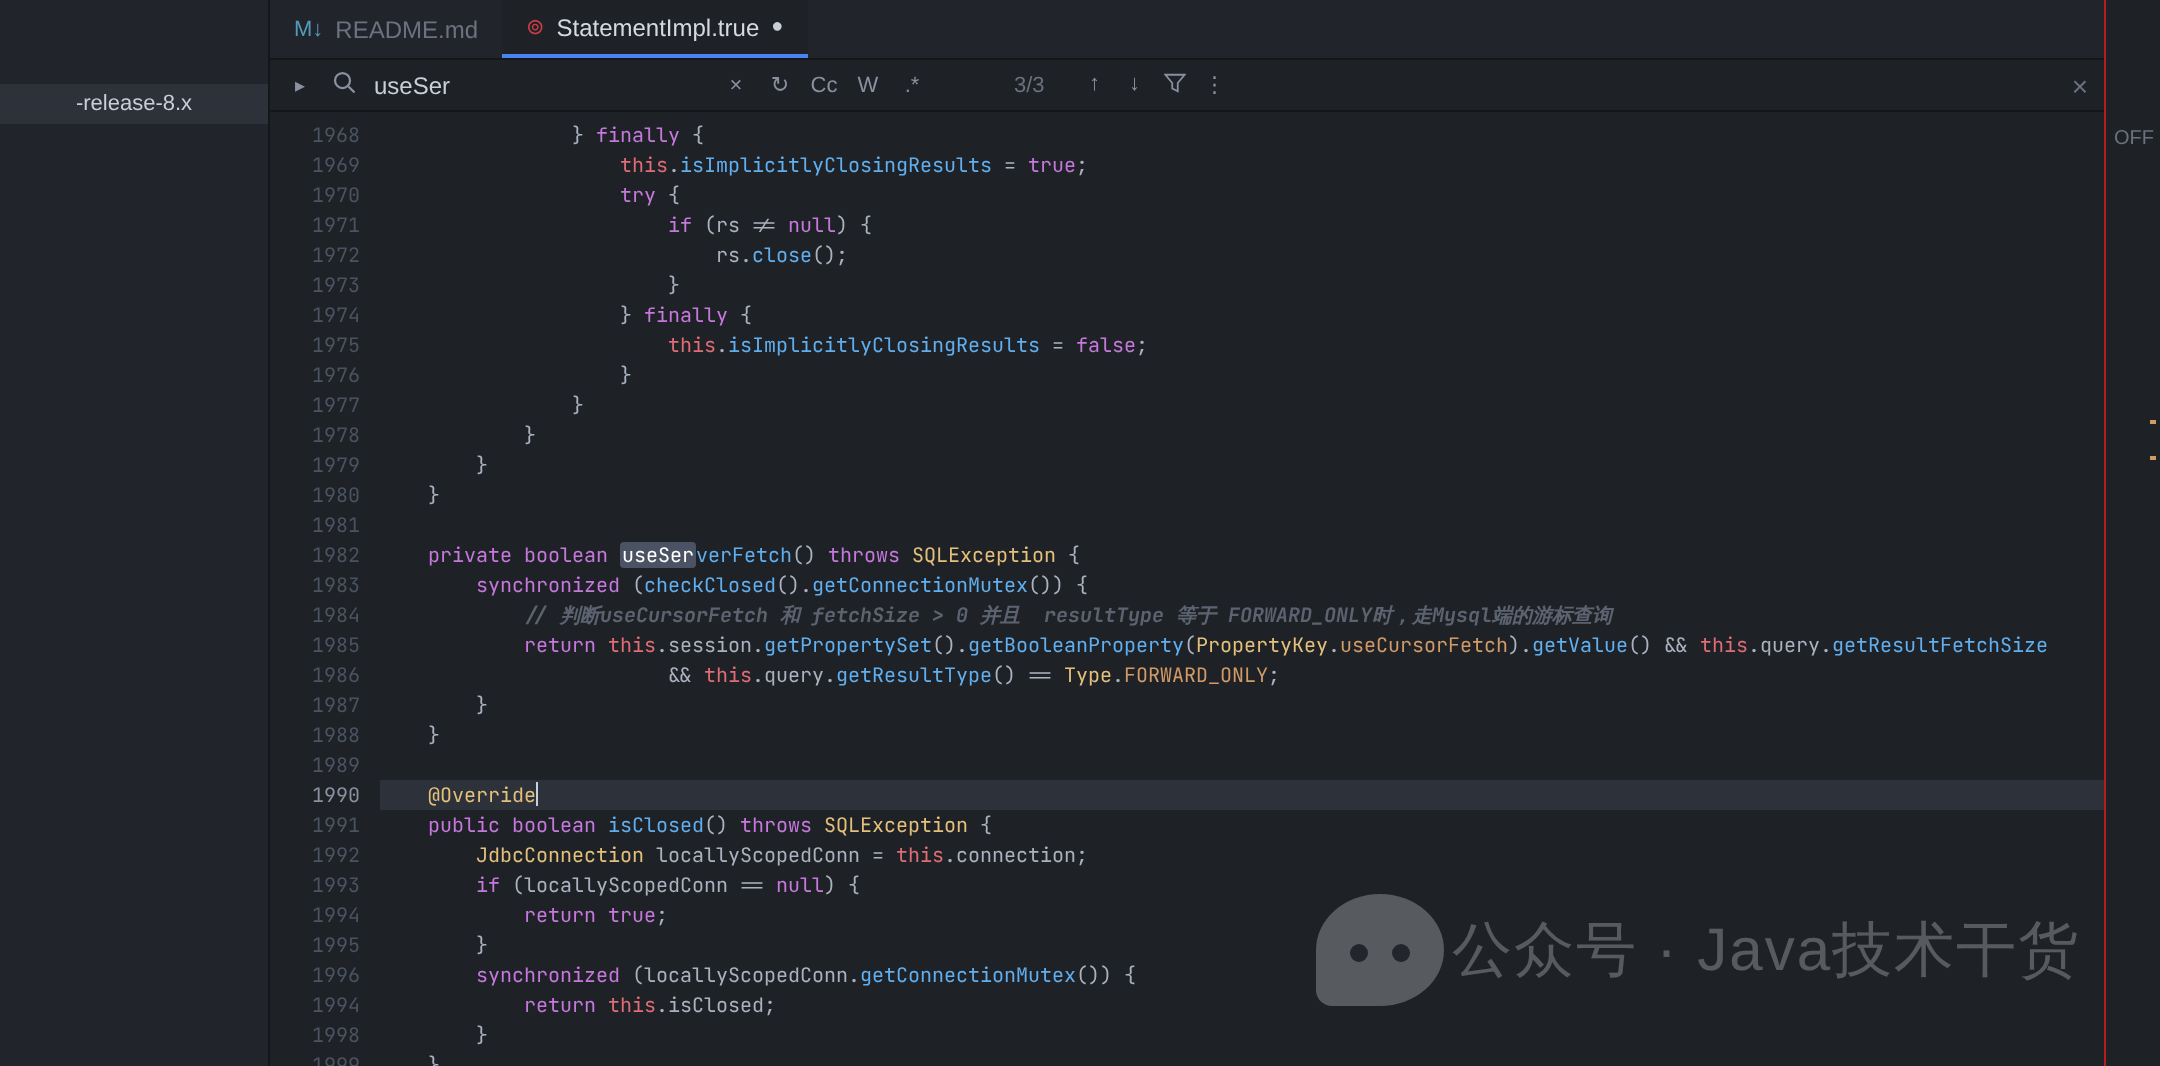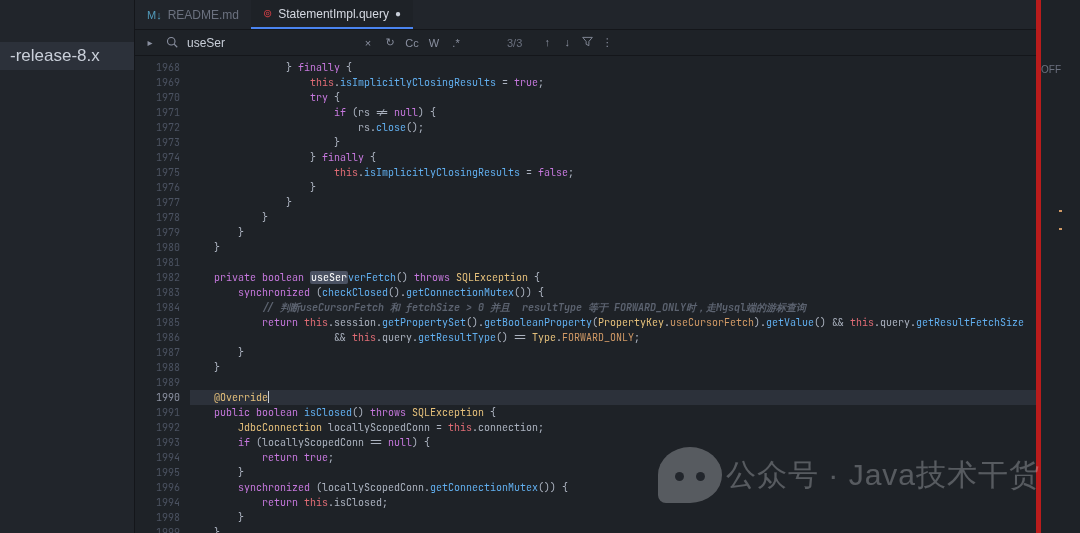--- a/index.html
+++ b/index.html
@@ -18,23 +18,24 @@
     left: 0; top: 0;
     width: 135px; height: 100%;
     background: #21252b;
     border-right: 1px solid #14161a;
   }
   .sidebar-item {
     margin-top: 42px;
     padding: 4px 10px;
     background: #2c313a;
     color: #c9cfd9;
-    font-size: 17px;
+    font-size: 11px;
     white-space: nowrap;
     overflow: hidden;
+    text-align: center;
   }
 
   
   .main {
     position: absolute;
     left: 135px; right: 28px; top: 0; bottom: 0;
     display: flex; flex-direction: column;
   }
 
   
@@ -128,24 +129,24 @@
   .ty { color: #e5c07b; margin-top: 16px; } 
   .f  { color: #61afef; text-align: right; } 
   .p  { color: #abb2bf; }
   .th { color: #e06c75; } 
   .an { color: #e5c07b; } 
   .hl { background: #4b5263; color: #fff; padding: 0 1px; border-radius: 2px; }
 
   
   .mini {
     position: absolute;
-    right: 16px; top: 0;
+    right: 0; top: 0;
     width: 28px; height: 100%;
     background: #1e2227;
-    border-left: 5px solid #b91c1c;
+    border-left: 1px solid #b91c1c;
   }
   .mini .badge {
     position: absolute; top: 64px; right: 3px;
     font-size: 10px; color: #6b717f;
   }
   .mini .tick {
     position: absolute; right: 2px;
     width: 3px; height: 2px; background: #d19a66;
   }
 
@@ -177,21 +178,21 @@
 
 <div class="main">
 
   <div class="tabs" id="tabs">
       <div class="tab">
         <span class="tab-icon" style="color: rgb(81, 154, 186);">M↓</span>
         <span>README.md</span>
       </div>
       <div class="tab active">
         <span class="tab-icon" style="color: rgb(204, 62, 68);">⊚</span>
-        <span>StatementImpl.query</span>
+        <span>StatementImpl.true</span>
         <span class="dirty">●</span>
       </div>
     </div>
 
   <div class="findbar">
     <span class="ficon expand">▸</span>
     <span class="ficon">
       <svg width="12" height="12" viewBox="0 0 16 16">
           <circle cx="7" cy="7" r="5" stroke="#8a90a0" stroke-width="1.5" fill="none"></circle>
           <line x1="11" y1="11" x2="15" y2="15" stroke="#8a90a0" stroke-width="1.5"></line>

